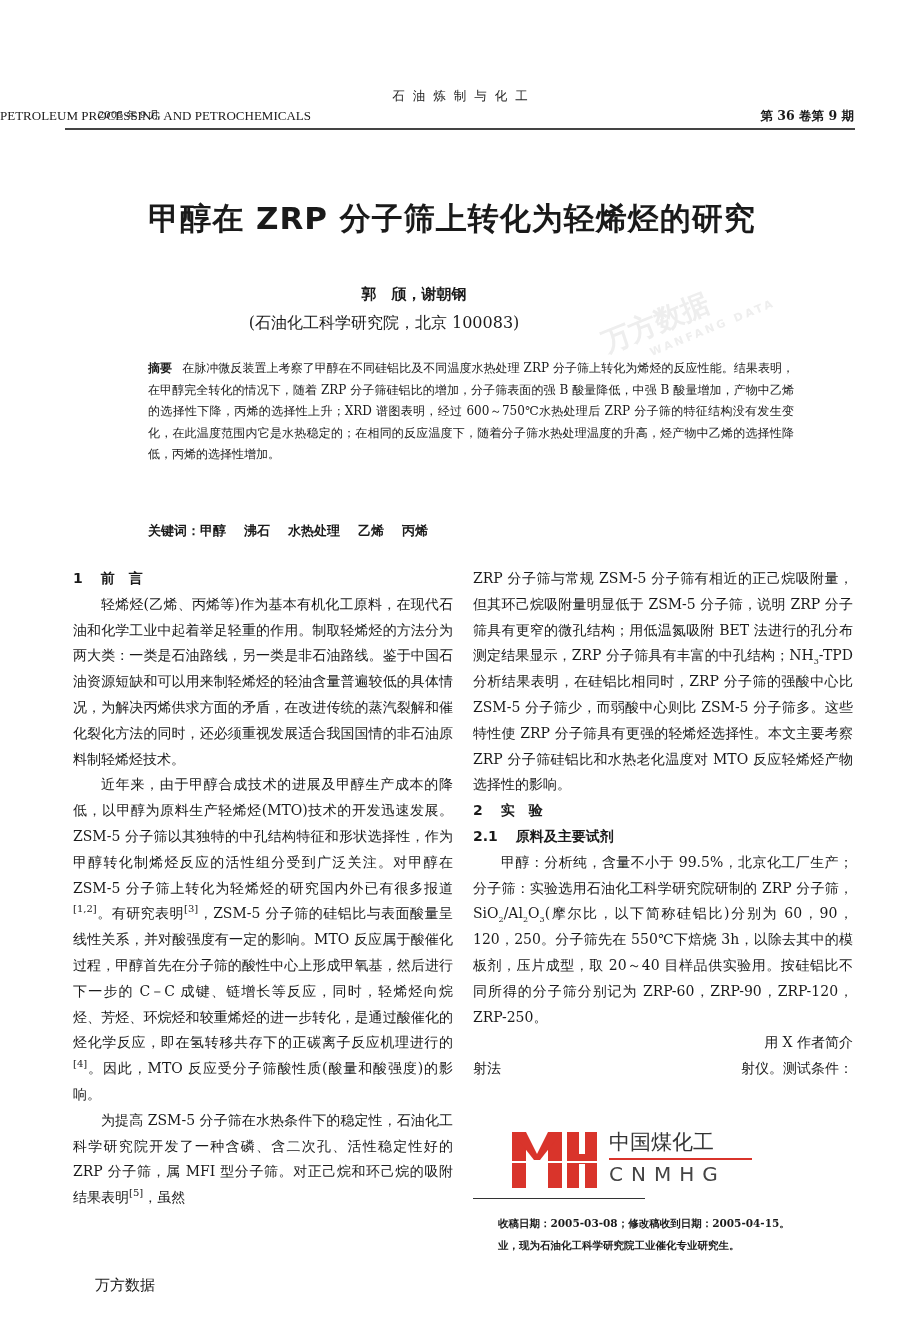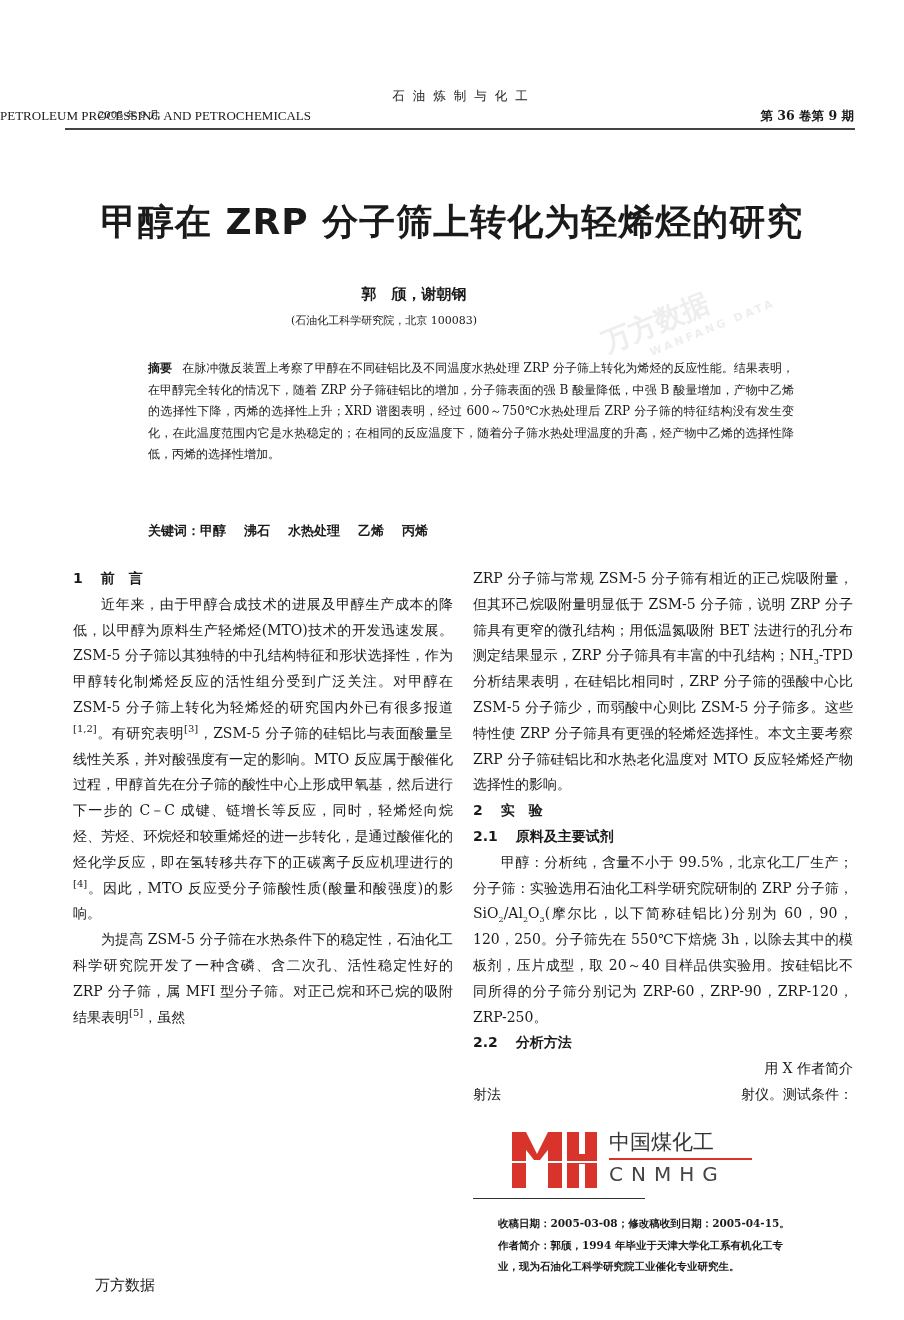--- a/index.html
+++ b/index.html
@@ -6,23 +6,23 @@
   body { width: 904px; height: 1320px; position: relative; overflow: hidden;
          font-family: "DejaVu Serif", "Liberation Serif", serif; color: #1a1a1a; }
   .abs { position: absolute; }
   
   .hdr-left { left: 67px; top: 108px; font-size: 10px; margin-left: 31px; }
   .hdr-center-cn { left: 12px; width: 904px; top: 88px; text-align: center; font-size: 12.5px; letter-spacing: 8px; }
   .hdr-center-en { left: 0; width: 904px; top: 108px; font-family: "Liberation Serif", serif; font-size: 13px; }
   .hdr-right { right: 50px; top: 108px; font-size: 12.5px; font-weight: bold; }
   .hdr-rule { left: 65px; top: 128px; width: 790px; height: 2px; background: #444; }
   
-  .title { left: 0; width: 904px; top: 198px; text-align: center; font-family: "DejaVu Sans", sans-serif; font-weight: bold; font-size: 36px; letter-spacing: 1px; }
+  .title { left: 0; width: 904px; top: 198px; text-align: center; font-family: "DejaVu Sans", sans-serif; font-weight: bold; font-size: 31px; letter-spacing: 1px; }
   .authors { left: 0; width: 828px; top: 285px; text-align: center; font-size: 15px; font-weight: bold; }
-  .affil { left: 0; width: 768px; top: 313px; text-align: center; font-size: 11px; }
+  .affil { left: 0; width: 768px; top: 313px; text-align: center; font-size: 16px; }
   
   .wm { left: 600px; top: 292px; transform: rotate(-22deg); color: #eeeeee; font-family: "DejaVu Sans", sans-serif; font-weight: bold; font-size: 28px; white-space: nowrap; }
   .wm small { display:block; font-size: 11px; letter-spacing: 3px; margin-left: 40px; }
   
   .abstract { left: 148px; top: 358px; width: 646px; font-size: 12px; line-height: 21.5px; text-align: justify; }
   .abstract .lbl { font-weight: bold; margin-right: 10px; }
   .keywords { left: 148px; top: 522px; font-size: 13px; font-weight: bold; font-family: "DejaVu Sans", sans-serif; }
   .keywords span.kw { margin-right: 18px; }
   
   .col { width: 380px; font-size: 14px; line-height: 25.8px; text-align: justify; }
@@ -64,30 +64,30 @@
 
 <div class="abs abstract">
   <span class="lbl">摘要</span><span>在脉冲微反装置上考察了甲醇在不同硅铝比及不同温度水热处理 ZRP 分子筛上转化为烯烃的反应性能。结果表明，在甲醇完全转化的情况下，随着 ZRP 分子筛硅铝比的增加，分子筛表面的强 B 酸量降低，中强 B 酸量增加，产物中乙烯的选择性下降，丙烯的选择性上升；XRD 谱图表明，经过 600～750℃水热处理后 ZRP 分子筛的特征结构没有发生变化，在此温度范围内它是水热稳定的；在相同的反应温度下，随着分子筛水热处理温度的升高，烃产物中乙烯的选择性降低，丙烯的选择性增加。</span>
 </div>
 <div class="abs keywords">
   <span>关键词：</span><span class="kw">甲醇</span><span class="kw">沸石</span><span class="kw">水热处理</span><span class="kw">乙烯</span><span class="kw">丙烯</span>
 </div>
 
 <div class="abs col colL">
   <h3 class="sec"><span class="num">1</span><span>前　言</span></h3>
+  <p>轻烯烃(乙烯、丙烯等)作为基本有机化工原料，在现代石油和化学工业中起着举足轻重的作用。制取轻烯烃的方法分为两大类：一类是石油路线，另一类是非石油路线。鉴于中国石油资源短缺和可以用来制轻烯烃的轻油含量普遍较低的具体情况，为解决丙烯供求方面的矛盾，在改进传统的蒸汽裂解和催化裂化方法的同时，还必须重视发展适合我国国情的非石油原料制轻烯烃技术。</p>
   <p><span>近年来，由于甲醇合成技术的进展及甲醇生产成本的降低，以甲醇为原料生产轻烯烃(MTO)技术的开发迅速发展。ZSM-5 分子筛以其独特的中孔结构特征和形状选择性，作为甲醇转化制烯烃反应的活性组分受到广泛关注。对甲醇在 ZSM-5 分子筛上转化为轻烯烃的研究国内外已有很多报道</span><sup>[1,2]</sup><span>。有研究表明</span><sup>[3]</sup><span>，ZSM-5 分子筛的硅铝比与表面酸量呈线性关系，并对酸强度有一定的影响。MTO 反应属于酸催化过程，甲醇首先在分子筛的酸性中心上形成甲氧基，然后进行下一步的 C－C 成键、链增长等反应，同时，轻烯烃向烷烃、芳烃、环烷烃和较重烯烃的进一步转化，是通过酸催化的烃化学反应，即在氢转移共存下的正碳离子反应机理进行的</span><sup>[4]</sup><span>。因此，MTO 反应受分子筛酸性质(酸量和酸强度)的影响。</span></p>
   <p><span>为提高 ZSM-5 分子筛在水热条件下的稳定性，石油化工科学研究院开发了一种含磷、含二次孔、活性稳定性好的 ZRP 分子筛，属 MFI 型分子筛。对正己烷和环己烷的吸附结果表明</span><sup>[5]</sup><span>，虽然</span></p>
 </div>
 
 <div class="abs col colR">
   <p style="text-indent:0"><span>ZRP 分子筛与常规 ZSM-5 分子筛有相近的正己烷吸附量，但其环己烷吸附量明显低于 ZSM-5 分子筛，说明 ZRP 分子筛具有更窄的微孔结构；用低温氮吸附 BET 法进行的孔分布测定结果显示，ZRP 分子筛具有丰富的中孔结构；NH</span><sub>3</sub><span>-TPD 分析结果表明，在硅铝比相同时，ZRP 分子筛的强酸中心比 ZSM-5 分子筛少，而弱酸中心则比 ZSM-5 分子筛多。这些特性使 ZRP 分子筛具有更强的轻烯烃选择性。本文主要考察 ZRP 分子筛硅铝比和水热老化温度对 MTO 反应轻烯烃产物选择性的影响。</span></p>
   <h3 class="sec"><span class="num">2</span><span>实　验</span></h3>
   <h3 class="sec"><span class="num">2.1</span><span>原料及主要试剂</span></h3>
   <p><span>甲醇：分析纯，含量不小于 99.5%，北京化工厂生产；分子筛：实验选用石油化工科学研究院研制的 ZRP 分子筛，SiO</span><sub>2</sub><span>/Al</span><sub>2</sub><span>O</span><sub>3</sub><span>(摩尔比，以下简称硅铝比)分别为 60，90，120，250。分子筛先在 550℃下焙烧 3h，以除去其中的模板剂，压片成型，取 20～40 目样品供实验用。按硅铝比不同所得的分子筛分别记为 ZRP-60，ZRP-90，ZRP-120，ZRP-250。</span></p>
-  <h3 class="sec"><span class="num">2.2</span><span>分析方法</span></h3>
   <div style="text-align:right">用 X 作者简介</div>
   <div style="display:flex;justify-content:space-between">
       <span>射法</span>
       <span>射仪。测试条件：</span>
     </div>
 </div>
 
 <div class="abs logo">
   <svg class="logo-mark" viewBox="0 0 85 56">
     <rect x="0" y="0" width="14" height="56" fill="#d9342b"></rect>
@@ -100,17 +100,16 @@
     <rect x="0" y="29" width="85" height="2" fill="#fff"></rect>
   </svg>
   <div class="logo-cn">中国煤化工</div>
   <div class="logo-line"></div>
   <div class="logo-en">CNMHG</div>
 </div>
 
 <div class="abs fn-rule"></div>
 <div class="abs fn">
   <div>收稿日期：2005-03-08；修改稿收到日期：2005-04-15。</div>
-  <div>作者简介：郭颀，1994 年毕业于天津大学化工系有机化工专</div>
   <div>业，现为石油化工科学研究院工业催化专业研究生。</div>
 </div>
 
 <div class="abs footer-brand">万方数据</div>
 
 </body></html>

